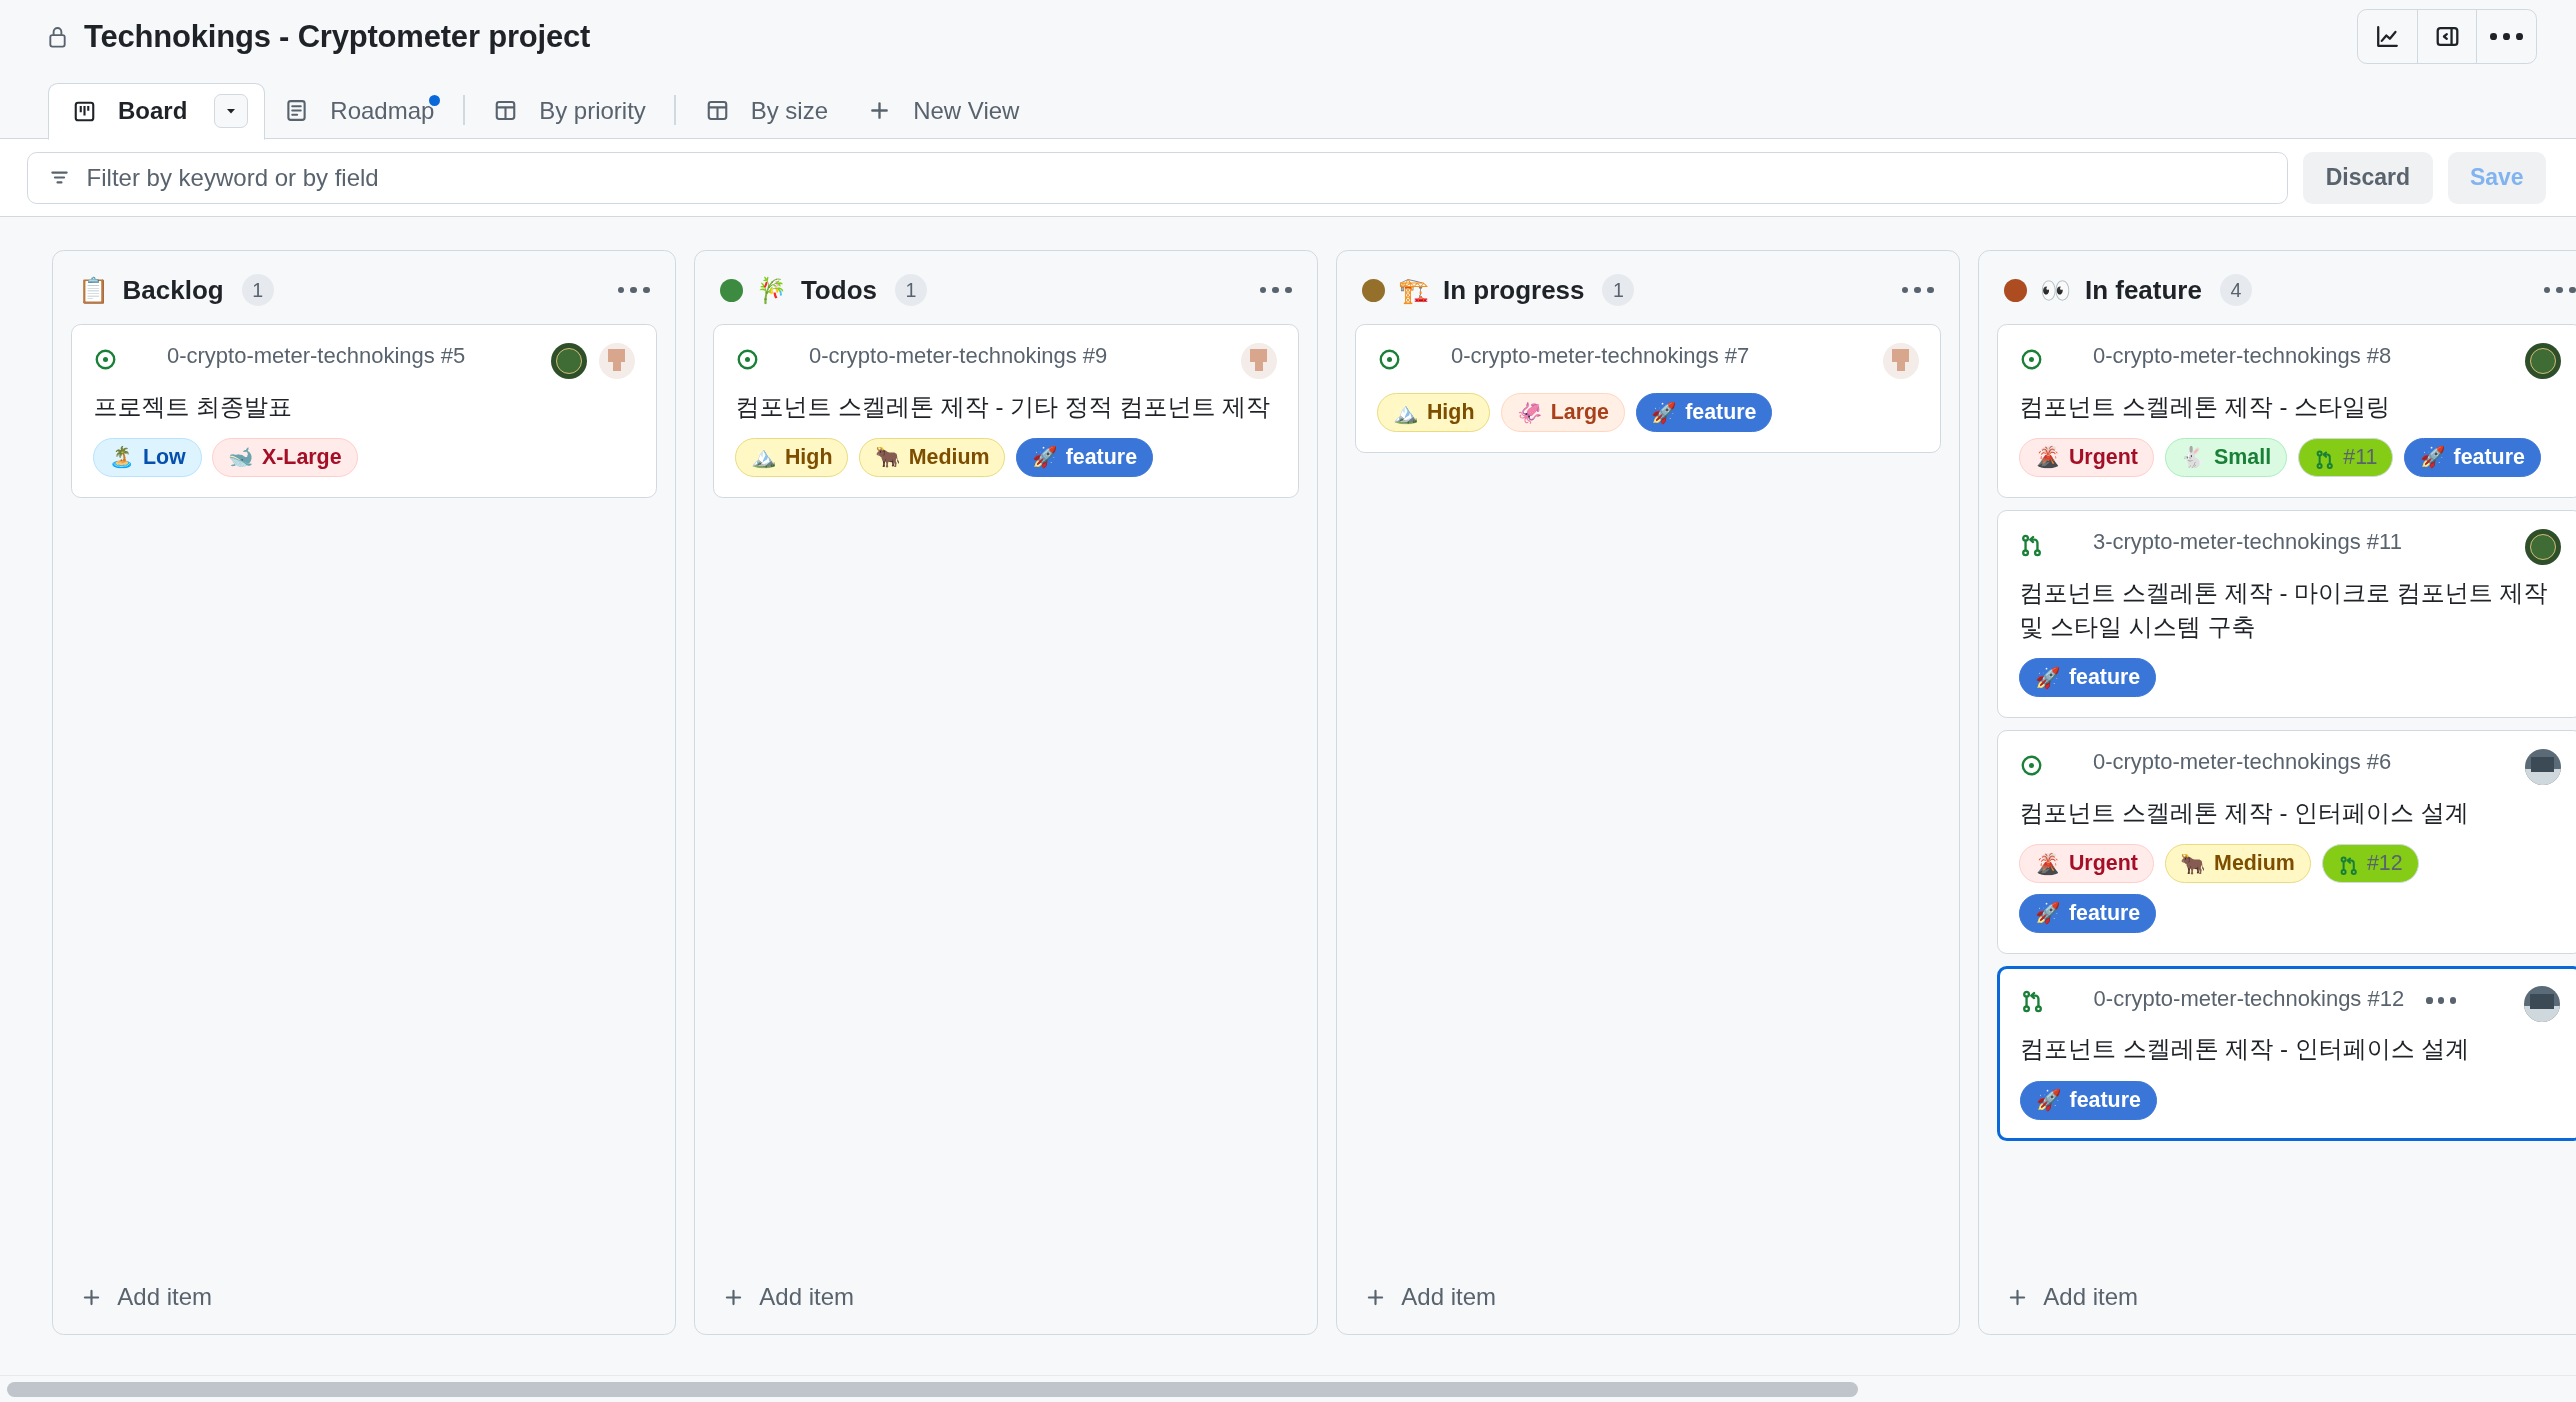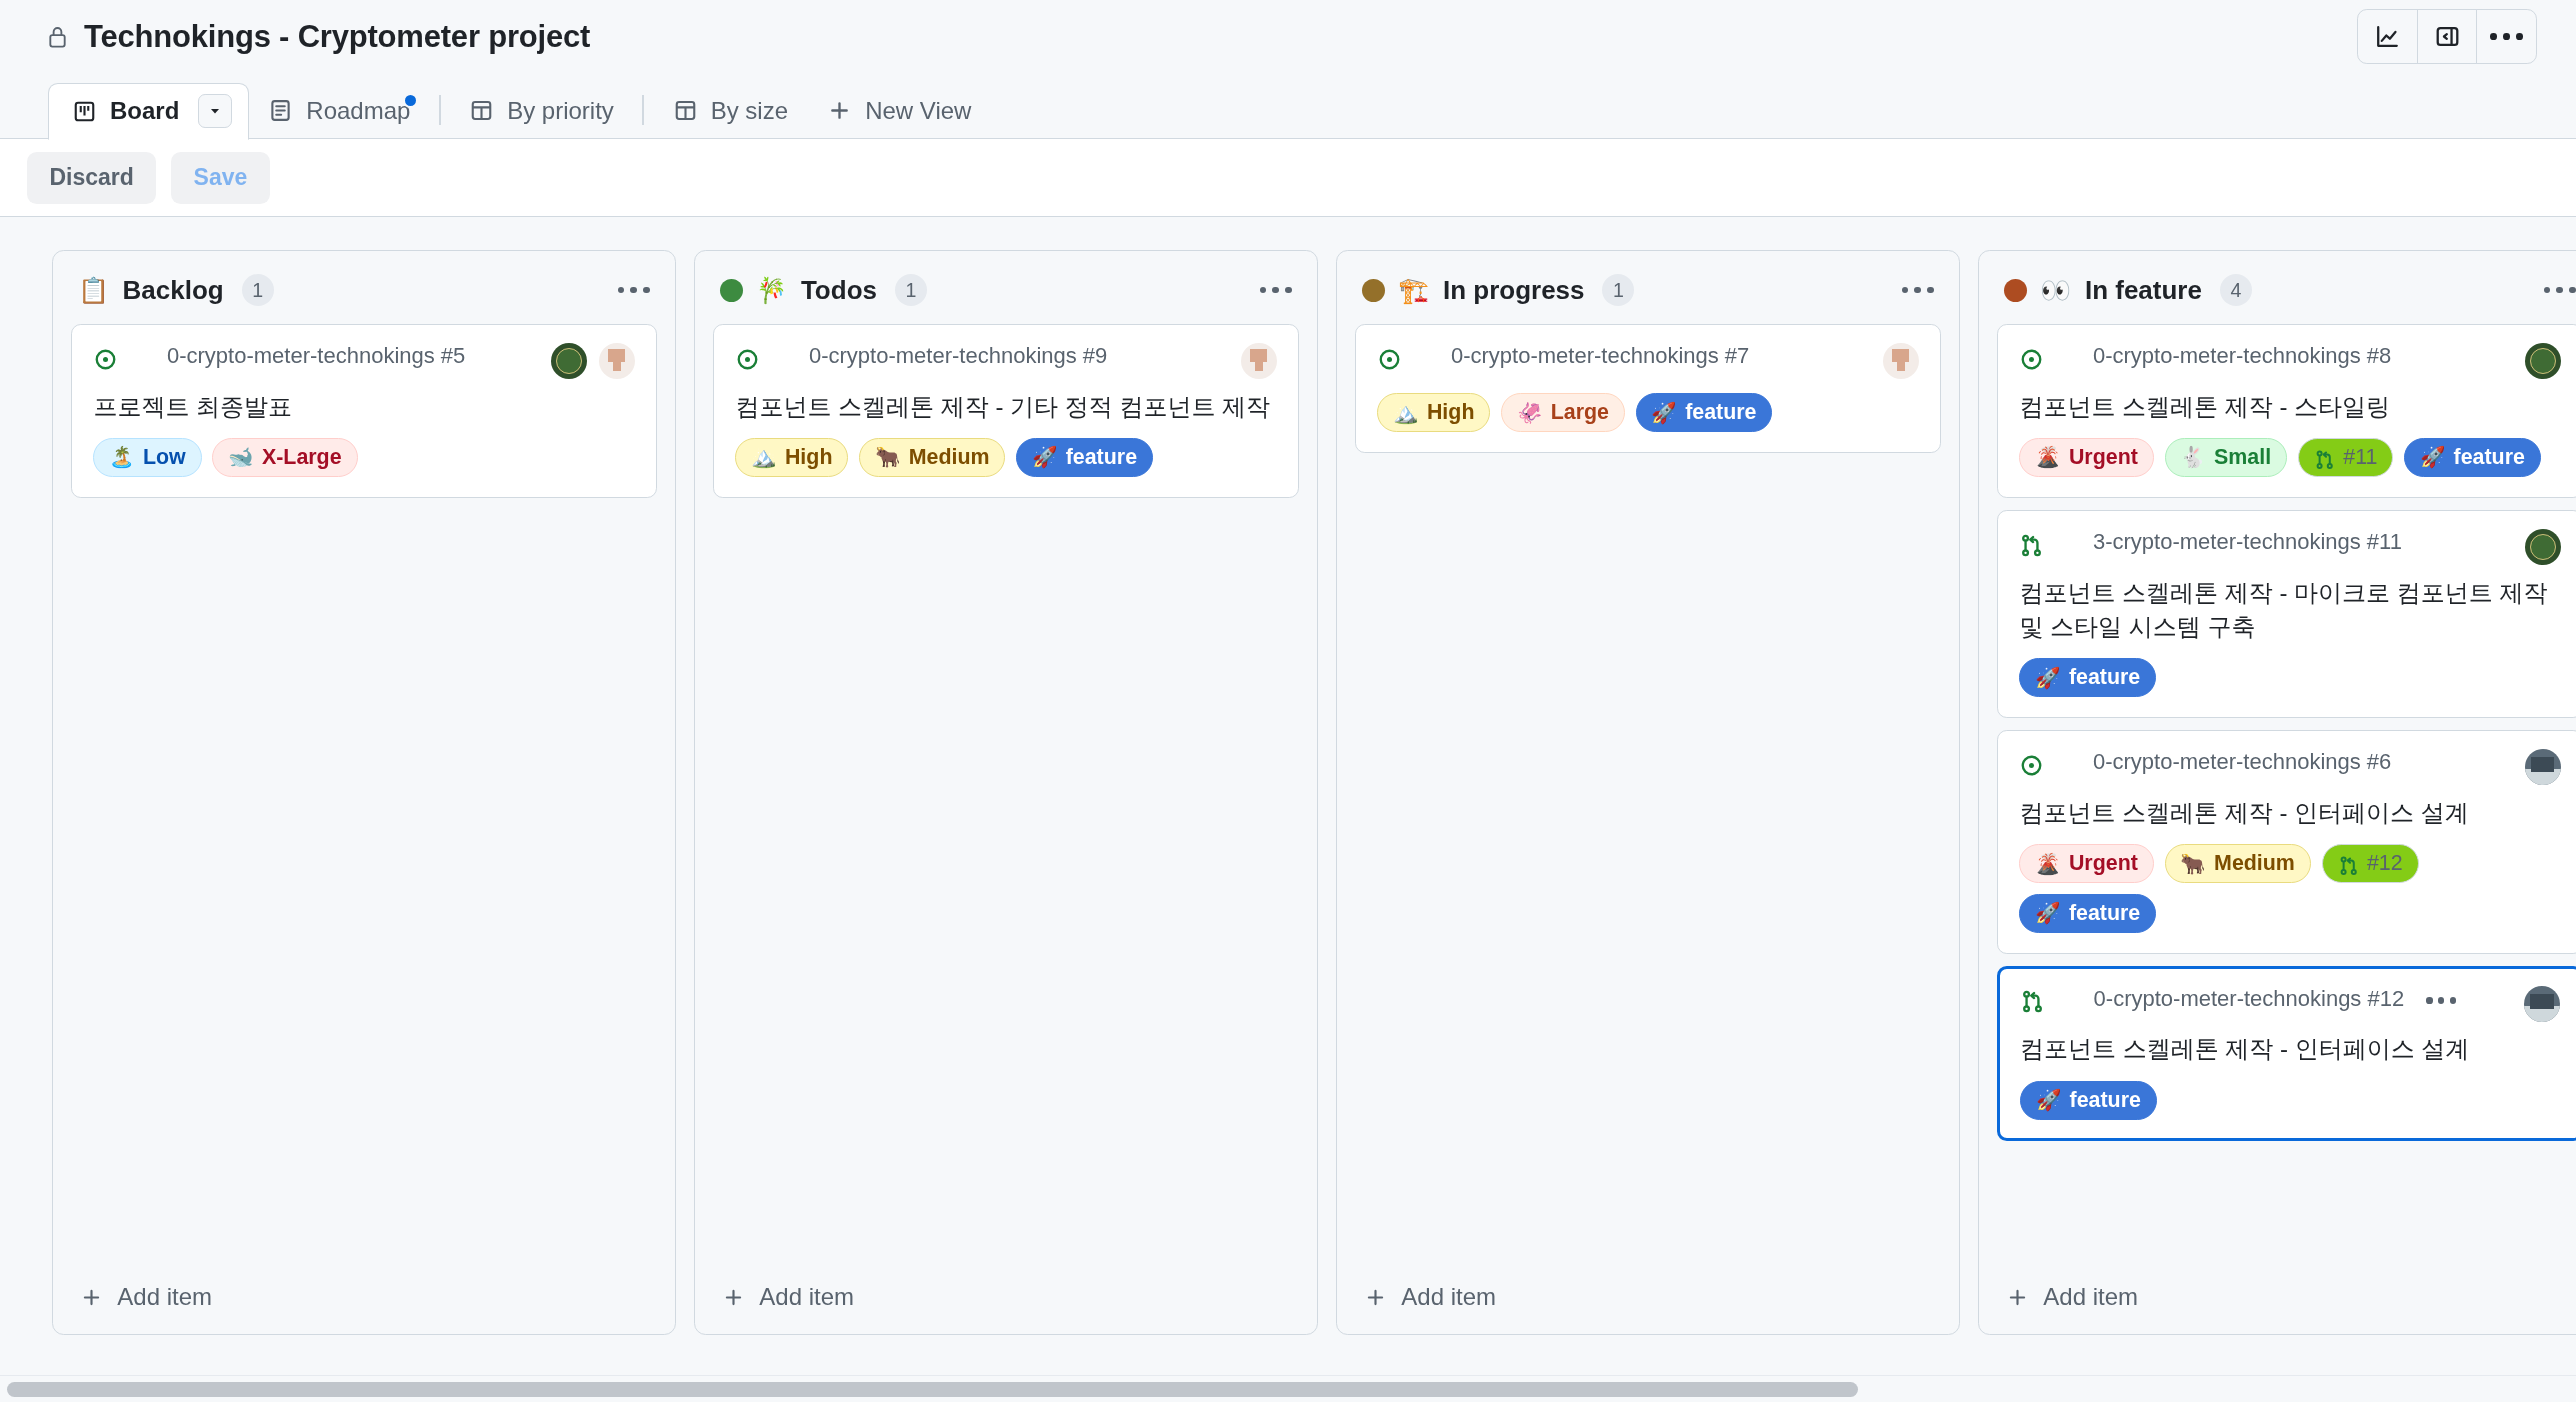--- a/index.html
+++ b/index.html
@@ -45,21 +45,21 @@
   
   .tabbar {
     height: 66px;
     display: flex; align-items: flex-end;
     padding-left: 48px;
     border-bottom: 1.6px solid #d1d9e0;
     background: #f6f8fa;
     position: relative;
   }
   .tab {
-    display: flex; align-items: center; gap: 13px;
+    display: flex; align-items: center; gap: 21px;
     height: 55px; padding: 0 19.6px;
     font-size: 24px; color: #59636e; cursor: pointer;
     white-space: nowrap; position: relative;
   }
   .tab .tlabel { position: relative; }
   .tab.active {
     background: #ffffff;
     border: 1.6px solid #d1d9e0;
     border-bottom: 1.6px solid #ffffff;
     border-radius: 9.8px 9.8px 0 0;
@@ -314,20 +314,28 @@
     <span>
       <svg width="25" height="25" viewBox="0 0 16 16" fill="none" stroke="#59636e" stroke-width="1.5" stroke-linecap="round">
         <path d="M8 3.4v9.2M3.4 8h9.2"></path>
       </svg>
     </span>
     <span class="tlabel">New View</span>
   </div>
 </div>
 
 <div class="filterbar">
+  <div class="filter-input">
+    <span>
+      <svg width="23" height="23" viewBox="0 0 16 16" fill="none" stroke="currentColor" stroke-width="1.45" stroke-linecap="round">
+        <path d="M3 4.6h10M4.8 8h6.4M6.6 11.4h2.8"></path>
+      </svg>
+    </span>
+    <span class="filter-ph">Filter by keyword or by field</span>
+  </div>
   <div class="fbtn discard">Discard</div>
   <div class="fbtn save">Save</div>
 </div>
 
 <div class="board" id="board">
     <div class="column">
     <div class="col-head">
       <span class="col-emoji">📋</span>
       <span class="col-name">Backlog</span>
       <span class="col-count">1</span>

